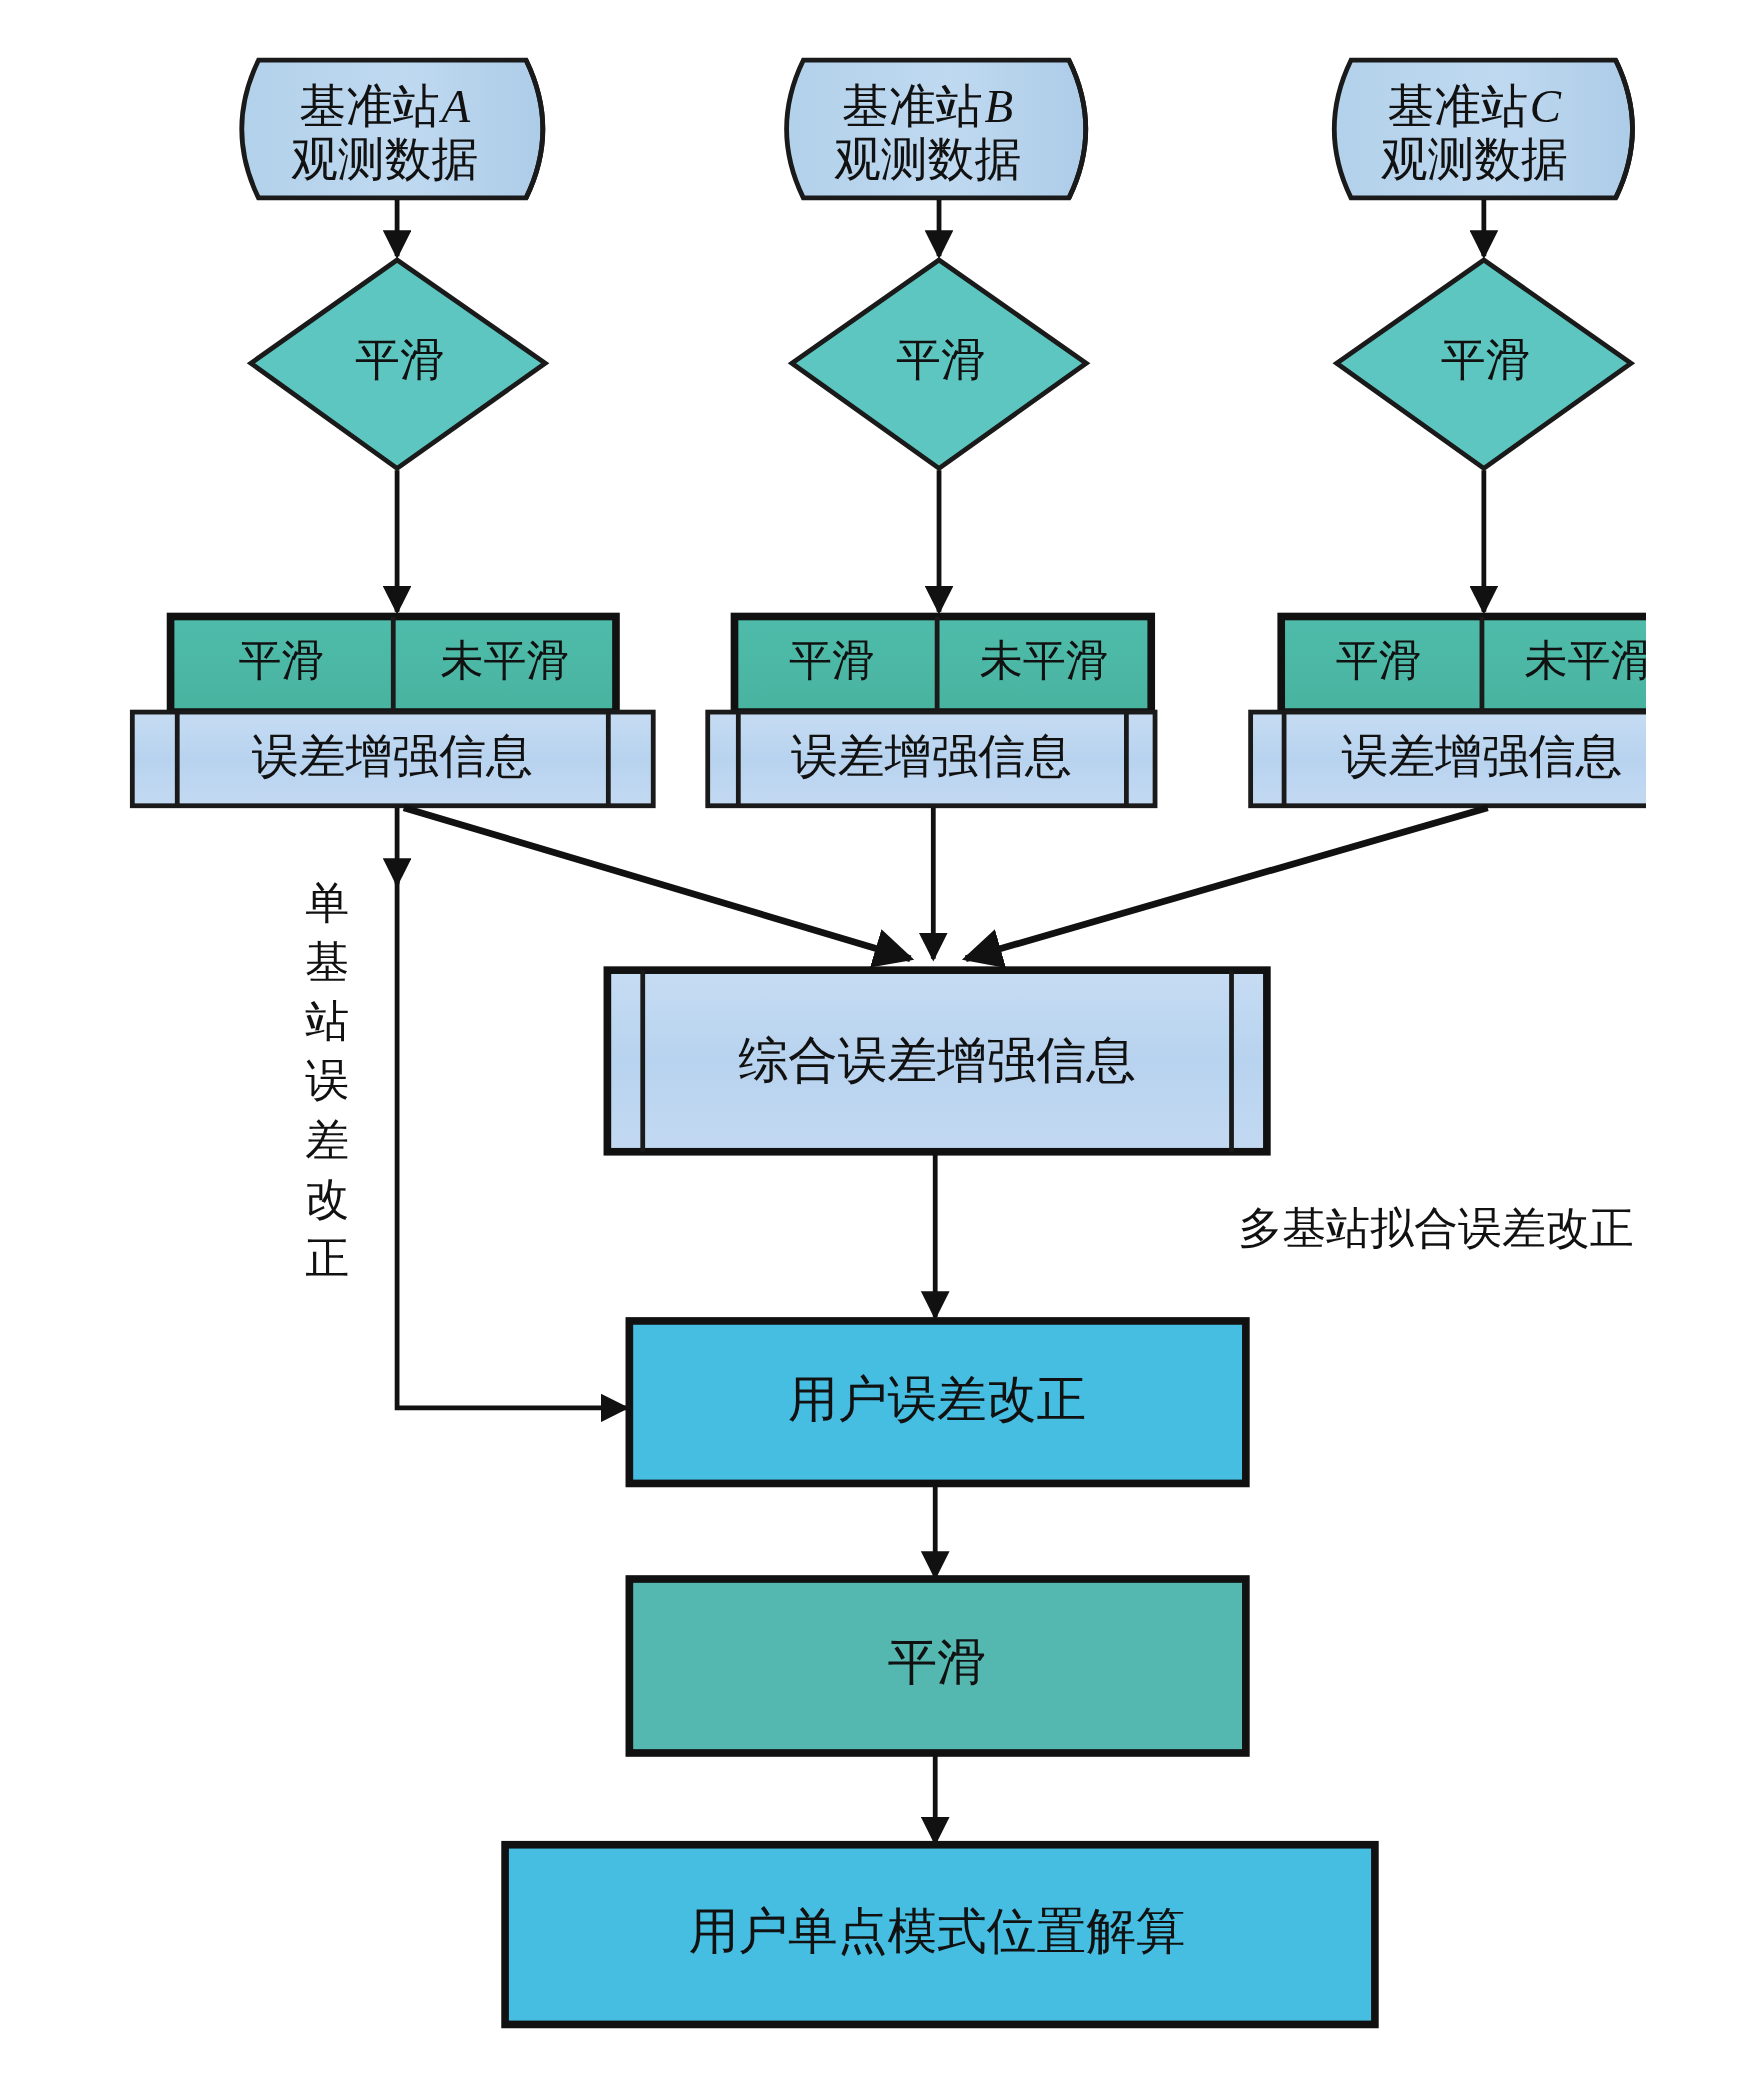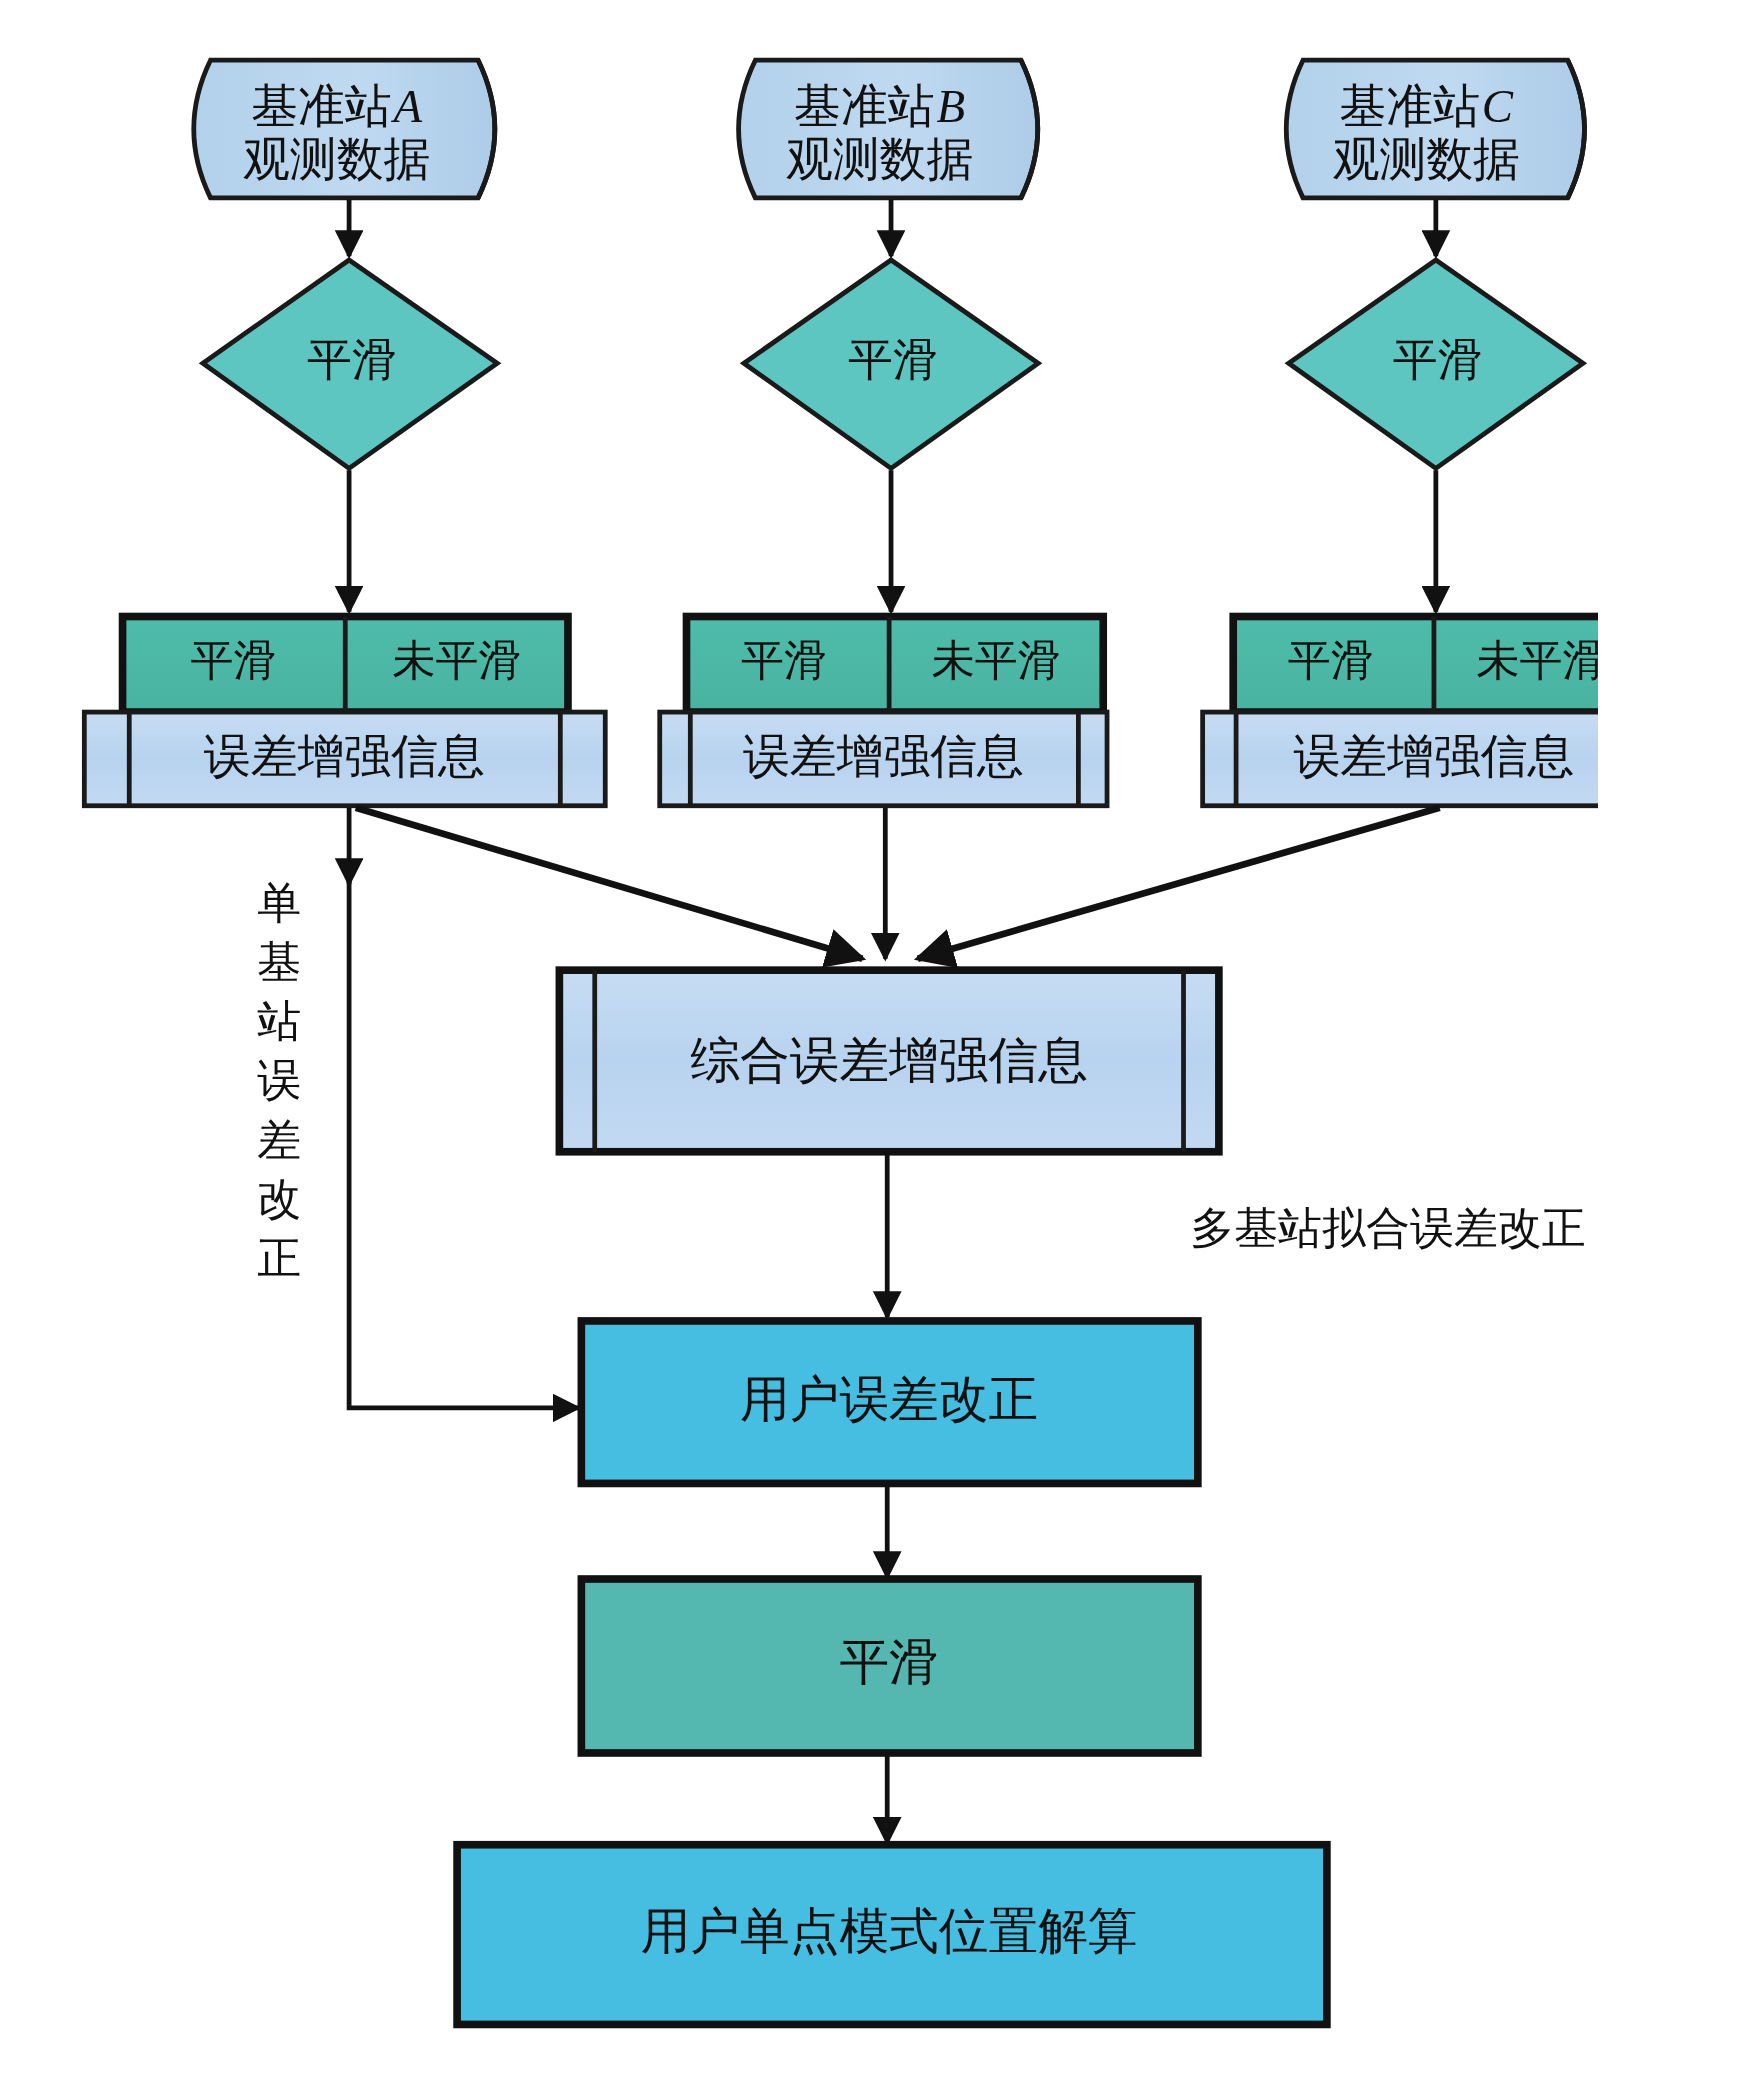--- a/index.html
+++ b/index.html
@@ -9,20 +9,21 @@
   }
   body {
     font-family: "Liberation Serif", "DejaVu Serif", serif;
   }
   #diagram-root {
     position: relative;
     width: 1598px;
     height: 2077px;
     background: #ffffff;
     overflow: hidden;
+    margin-left: 48px;
   }
   svg.flow {
     position: absolute;
     top: 0;
     left: 0;
     width: 1762px;
     height: 2077px;
   }
   .shape-text {
     font-family: "Liberation Serif", "DejaVu Serif", serif;

